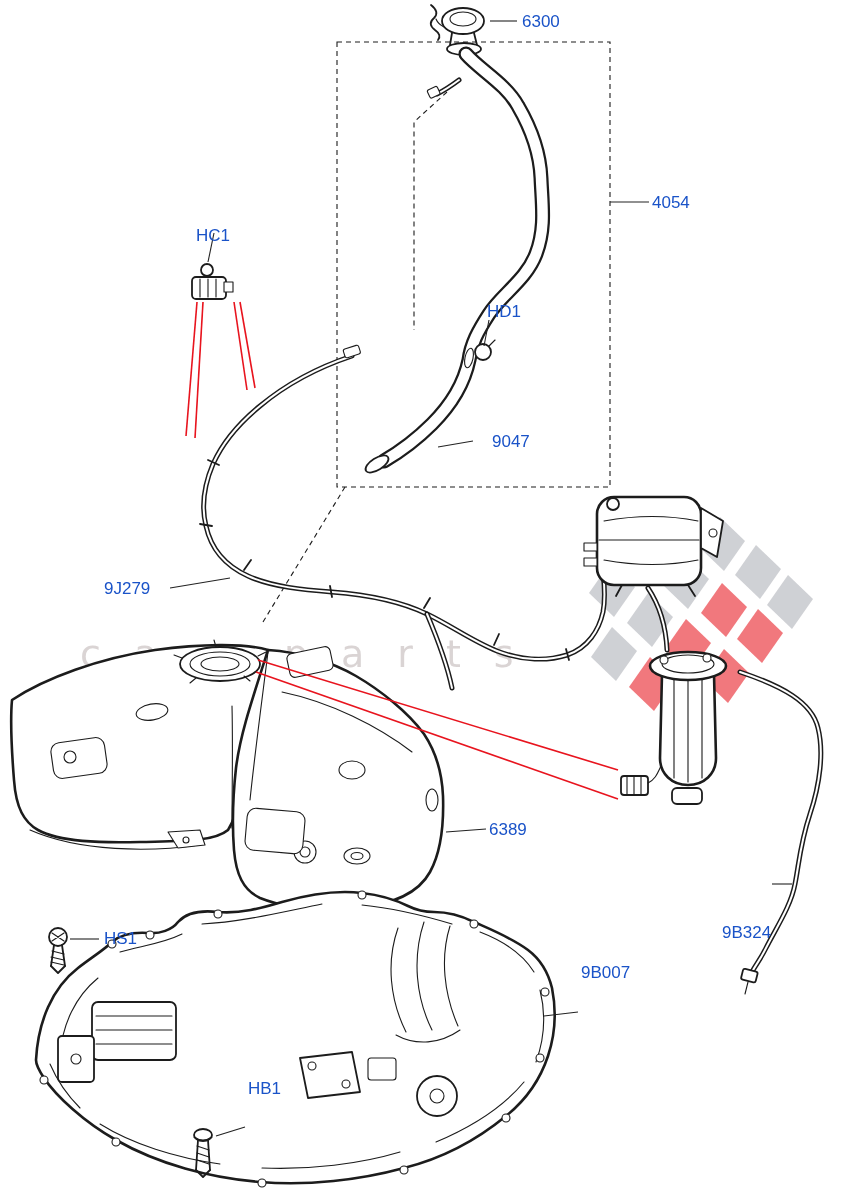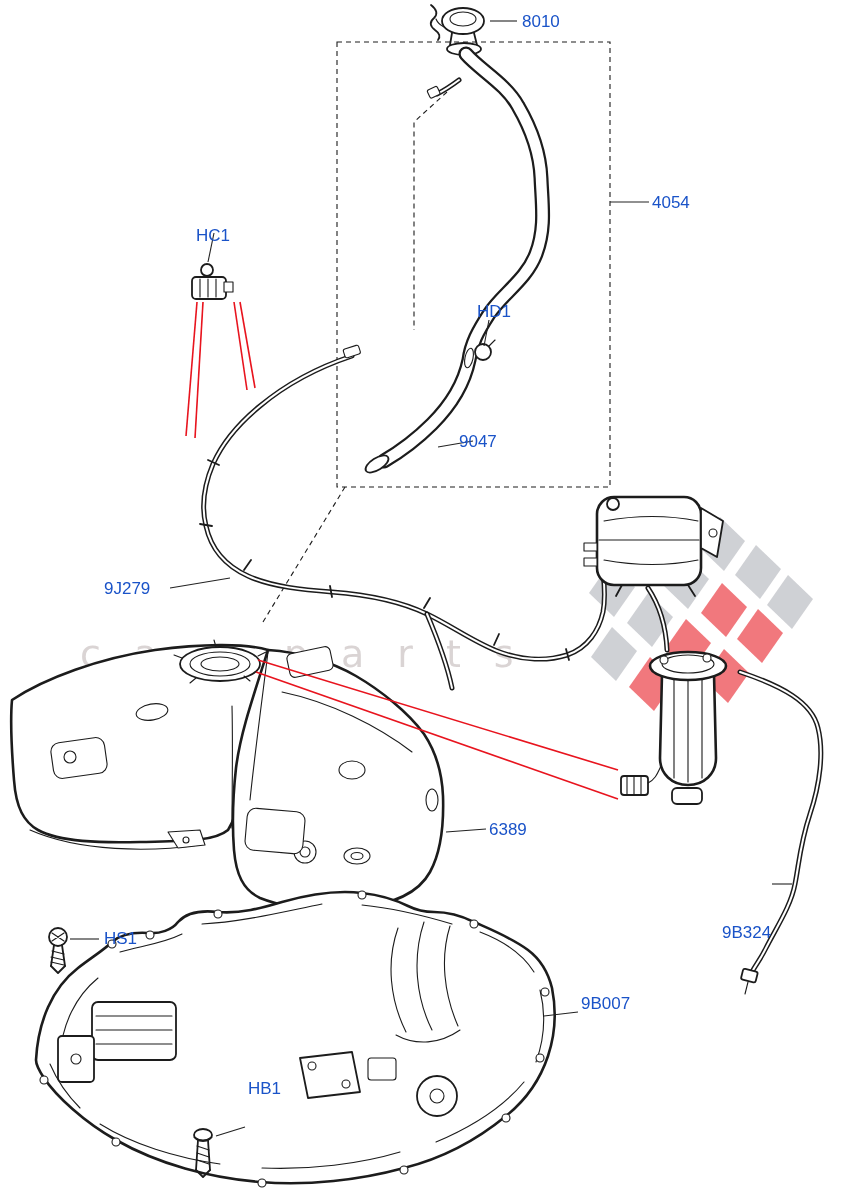--- a/index.html
+++ b/index.html
@@ -233,25 +233,25 @@
       <path class="leader" d="M473,441 L438,447"></path>
       <path class="leader" d="M170,588 L230,578"></path>
       <path class="leader" d="M486,829 L446,832"></path>
       <path class="leader" d="M772,884 L792,884"></path>
       <path class="leader" d="M578,1012 L544,1016"></path>
       <path class="leader" d="M99,939 L70,939"></path>
       <path class="leader" d="M245,1127 L216,1136"></path>
     </g>
   </svg>
 
-  <div class="part-label" style="left:522px;top:12px">8010</div>
+  <div class="part-label" style="left:522px;top:12px">6300</div>
   <div class="part-label" style="left:652px;top:193px">4054</div>
   <div class="part-label" style="left:196px;top:226px">HC1</div>
-  <div class="part-label" style="left:477px;top:302px">HD1</div>
-  <div class="part-label" style="left:459px;top:432px">9047</div>
+  <div class="part-label" style="left:487px;top:302px">HD1</div>
+  <div class="part-label" style="left:492px;top:432px">9047</div>
   <div class="part-label" style="left:104px;top:579px">9J279</div>
   <div class="part-label" style="left:489px;top:820px">6389</div>
   <div class="part-label" style="left:722px;top:923px">9B324</div>
-  <div class="part-label" style="left:581px;top:994px">9B007</div>
+  <div class="part-label" style="left:581px;top:963px">9B007</div>
   <div class="part-label" style="left:104px;top:929px">HS1</div>
   <div class="part-label" style="left:248px;top:1079px">HB1</div>
 
 </div>
 
 </body></html>

